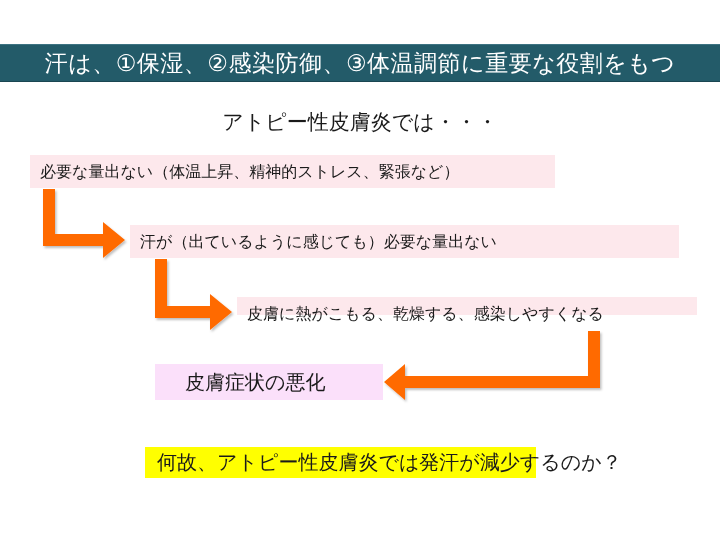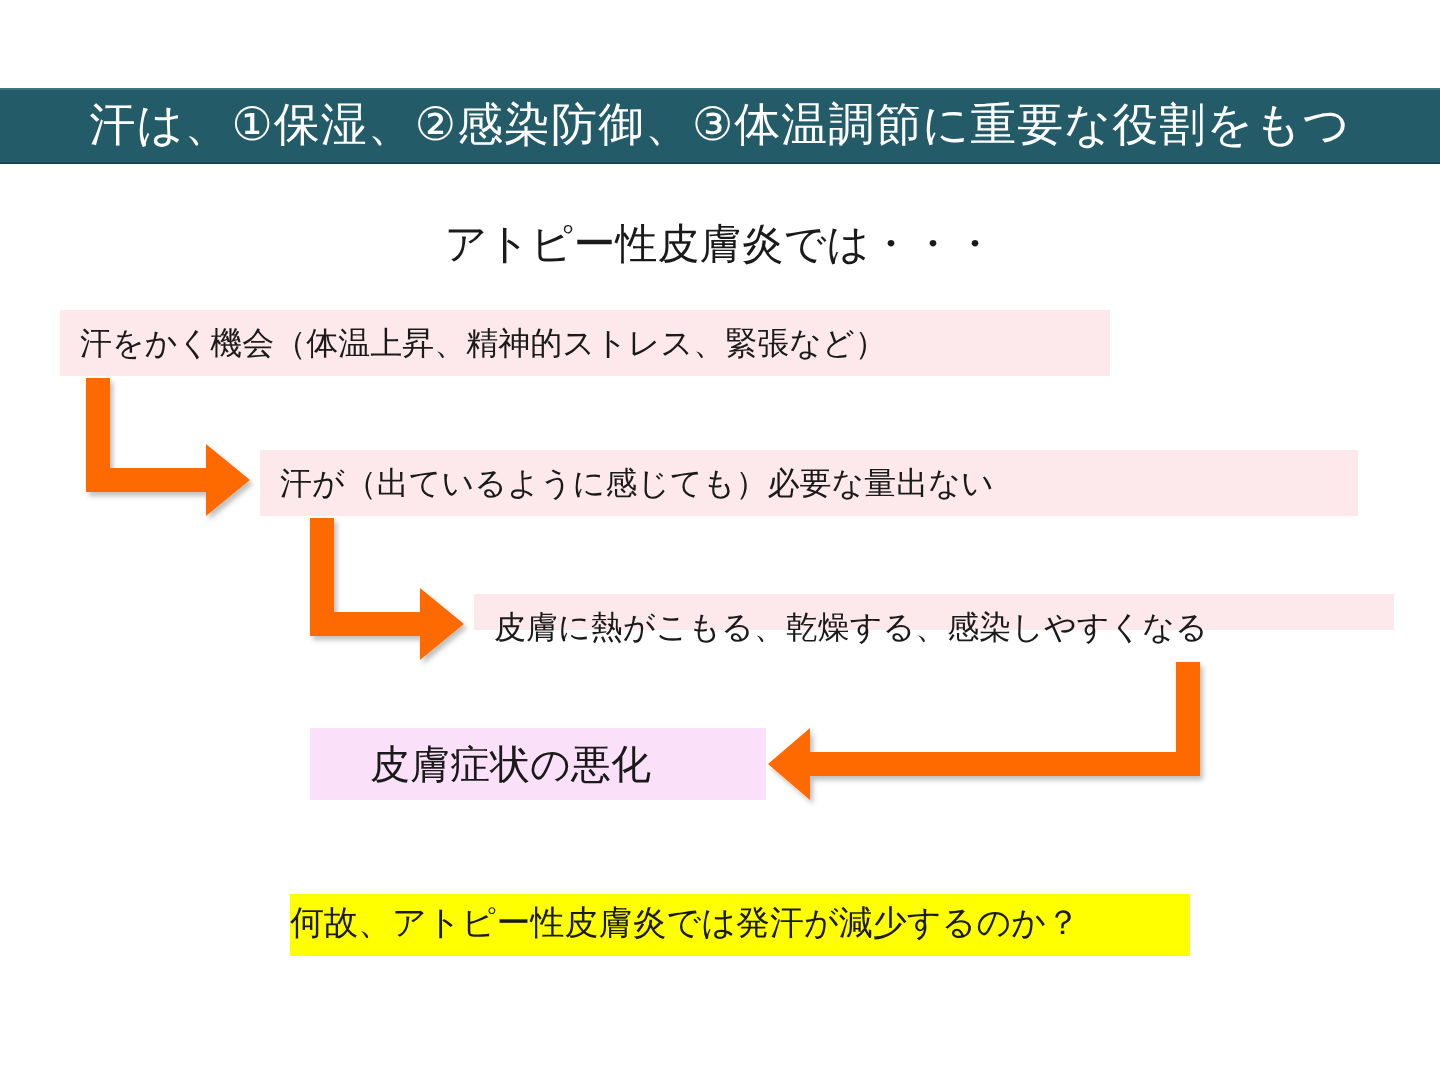--- a/index.html
+++ b/index.html
@@ -7,21 +7,21 @@
          font-family:"DejaVu Sans", "Liberation Sans", sans-serif; color:#1a1a1a; }
   .titlebar { position:absolute; left:0; top:44px; width:720px; height:36px; background:#235b69;
               border-top:1px solid #3d7382; border-bottom:1px solid #1a4651;
               color:#ffffff; font-size:23px; line-height:36px; text-align:center; letter-spacing:0.5px; }
   .subtitle { position:absolute; left:0; width:720px; top:108px; text-align:center; font-size:21px; line-height:28px; color:#1a1a1a; }
   .box { position:absolute; background:#fde8ec; font-size:16px; line-height:33px; padding-left:10px; box-sizing:border-box; white-space:nowrap; color:#1a1a1a; }
   #b1 { left:30px; top:155px; width:525px; height:33px; }
   #b2 { left:130px; top:225px; width:549px; height:33px; }
   #b3 { left:237px; top:297px; width:460px; height:18px; }
   #b4 { left:155px; top:364px; width:228px; height:36px; background:#fbe0fa; font-size:20px; line-height:36px; padding-left:30px; }
-  #q  { left:145px; top:447px; width:450px; height:31px; background:#ffff00; font-size:17px; line-height:31px; padding-left:0; }
+  #q  { left:145px; top:447px; width:391px; height:31px; background:#ffff00; font-size:20px; line-height:31px; padding-left:12px; }
   svg.arrows { position:absolute; left:0; top:0; }
 </style>
 </head>
 <body>
 
 <div class="titlebar">汗は、①保湿、②感染防御、③体温調節に重要な役割をもつ</div>
 
 <div class="subtitle">アトピー性皮膚炎では・・・</div>
 
 <svg class="arrows" width="720" height="540">
@@ -37,18 +37,18 @@
 
   <g filter="url(#sh)">
     <path d="M 155 259 L 167 259 L 167 306 L 210 306 L 210 294 L 232 312 L 210 330 L 210 318 L 155 318 Z" fill="#ff6a00"></path>
   </g>
 
   <g filter="url(#sh)">
     <path d="M 588 331 L 600 331 L 600 388 L 405 388 L 405 400 L 384 382 L 405 364 L 405 376 L 588 376 Z" fill="#ff6a00"></path>
   </g>
 </svg>
 
-<div class="box" id="b1">汗をかく機会（体温上昇、精神的ストレス、緊張など）</div>
+<div class="box" id="b1">必要な量出ない（体温上昇、精神的ストレス、緊張など）</div>
 <div class="box" id="b2">汗が（出ているように感じても）必要な量出ない</div>
 <div class="box" id="b3">皮膚に熱がこもる、乾燥する、感染しやすくなる</div>
 <div class="box" id="b4">皮膚症状の悪化</div>
 
 <div class="box" id="q">何故、アトピー性皮膚炎では発汗が減少するのか？</div>
 
 </body></html>

